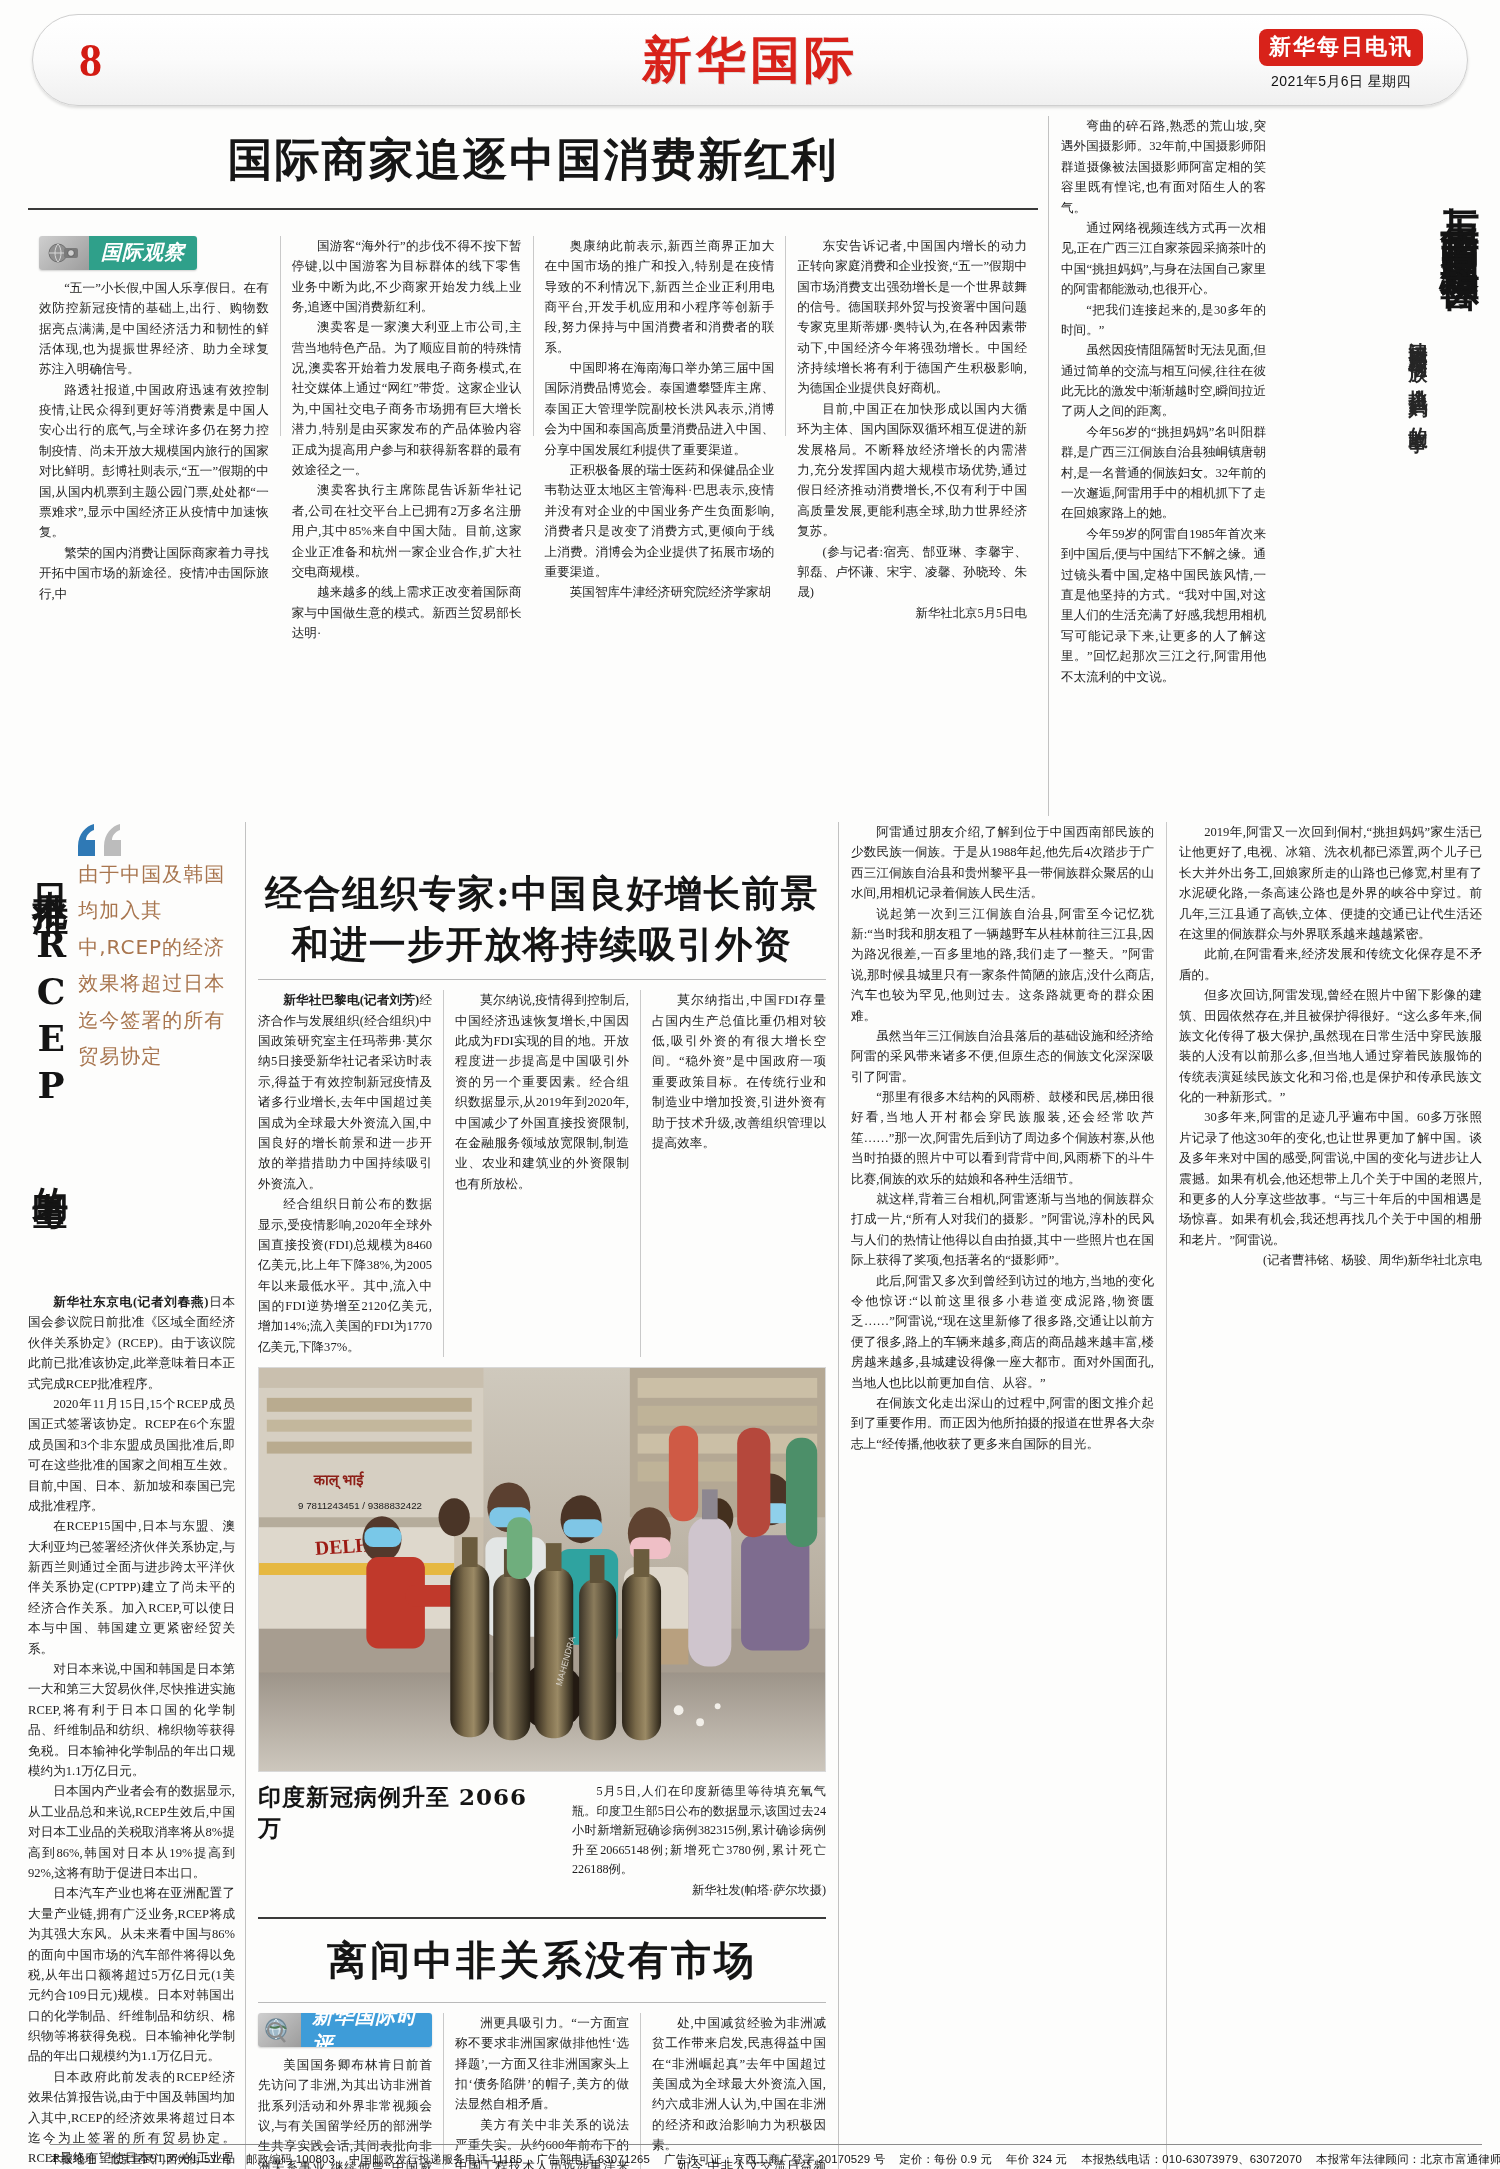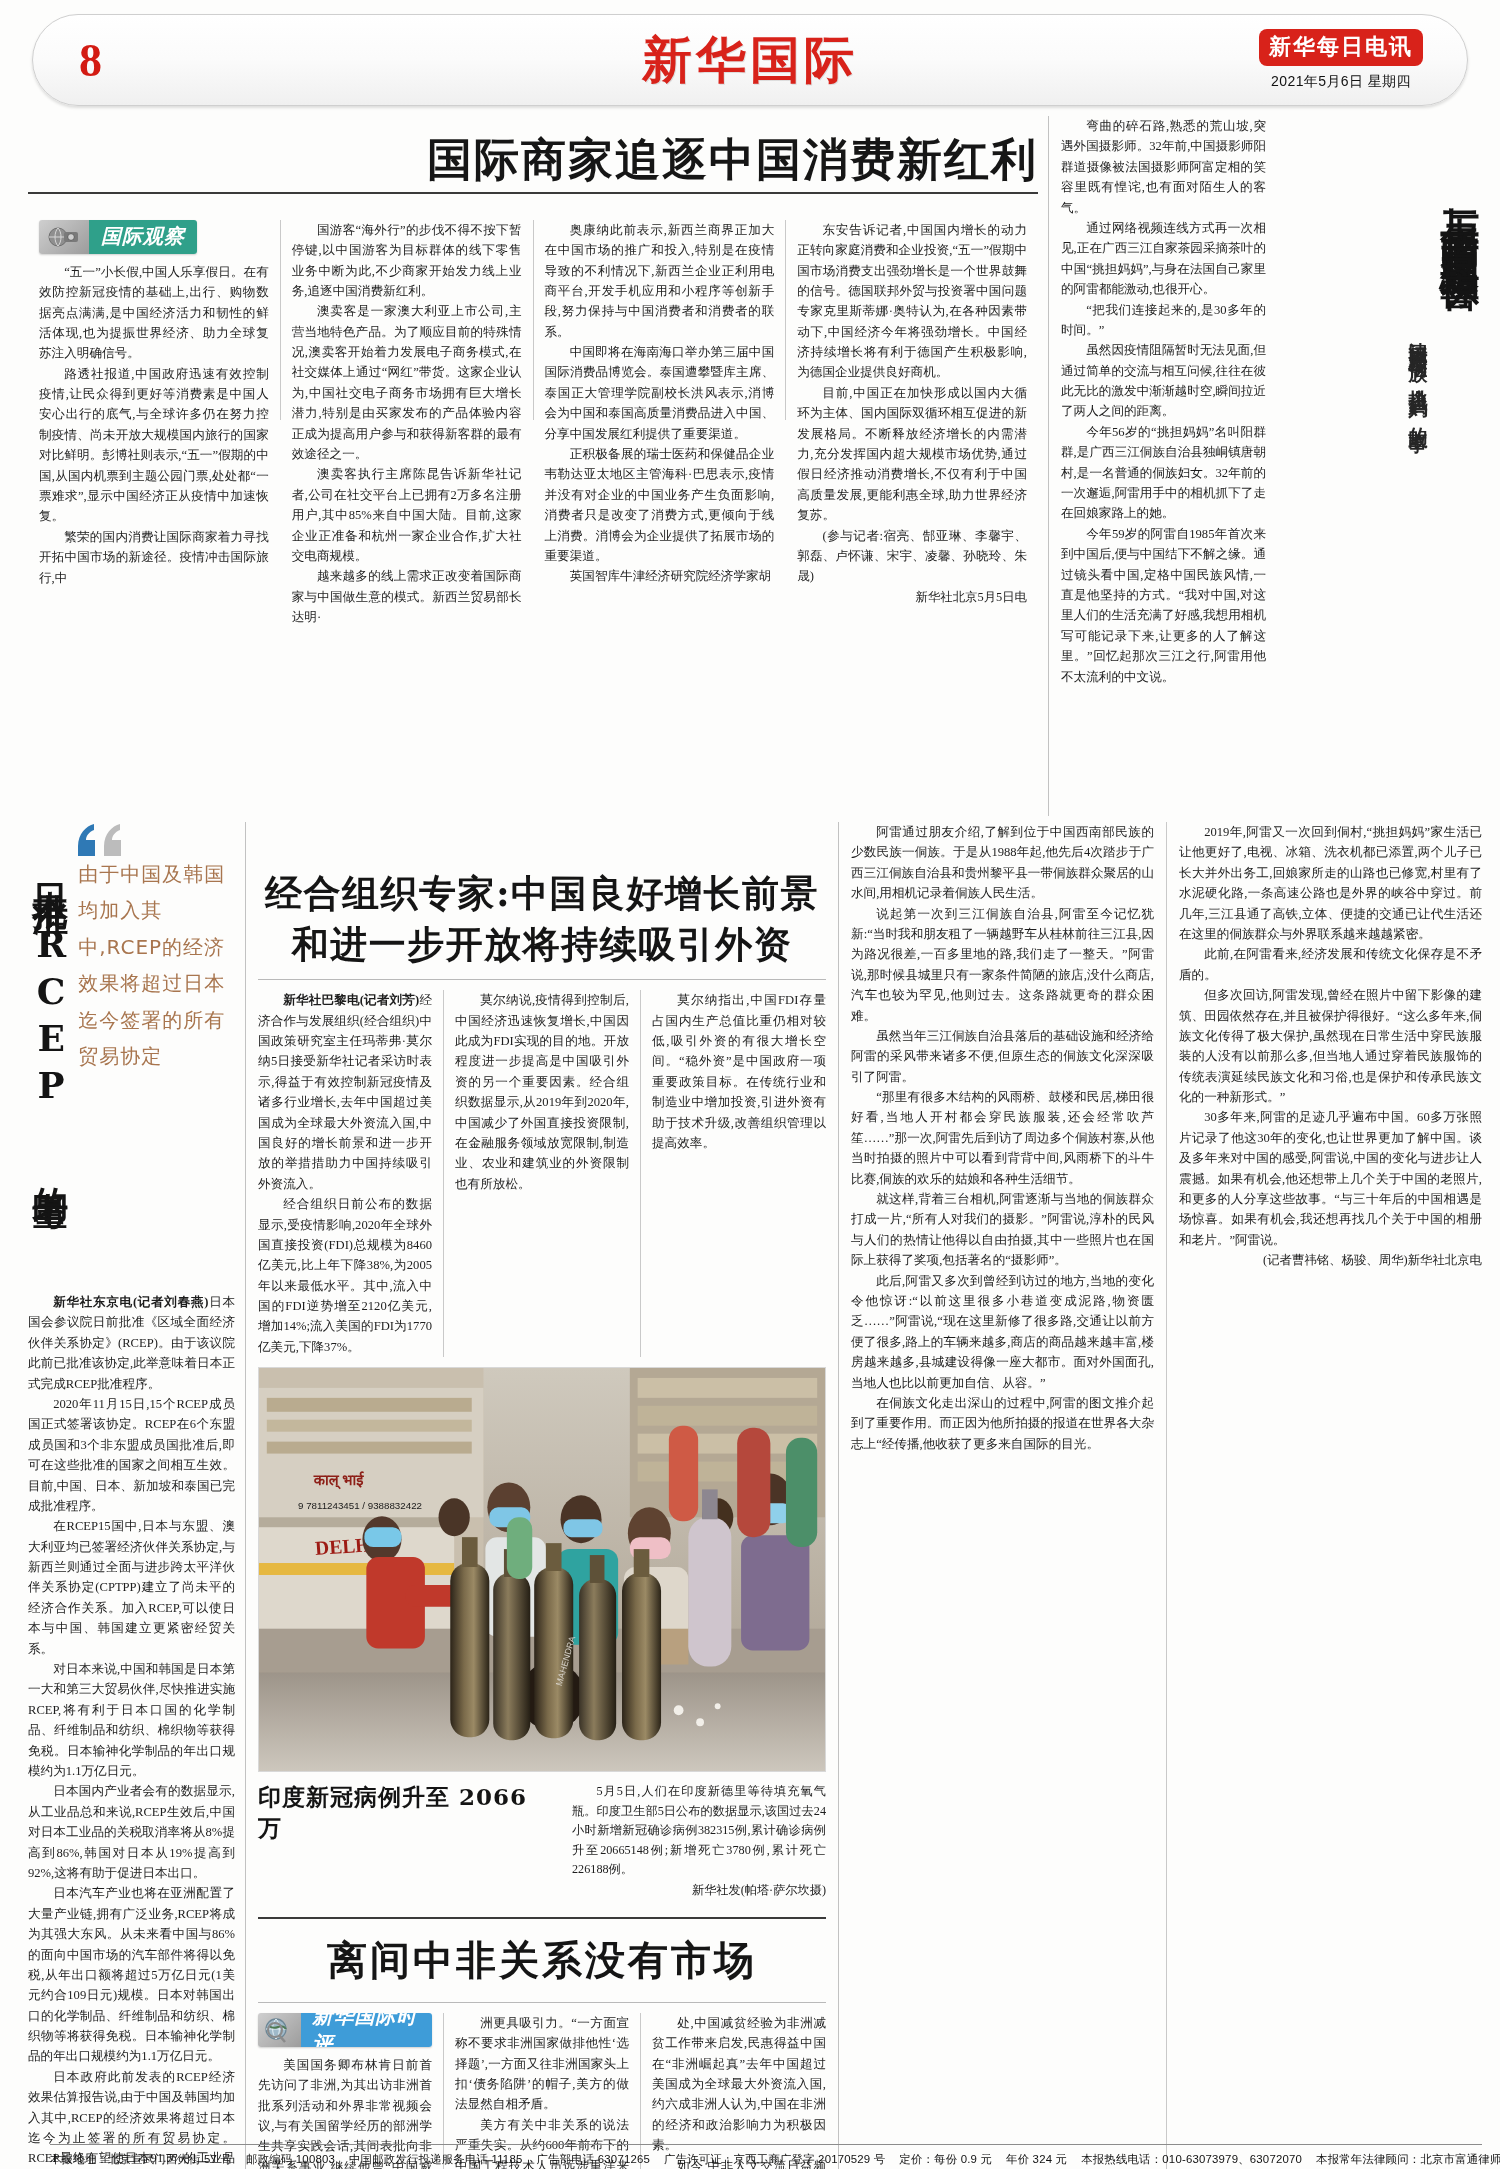--- a/index.html
+++ b/index.html
@@ -47,22 +47,22 @@
   .mast-date { font-size:14px; margin-top:7px; color:#111; letter-spacing:.4px;
     font-family:"Liberation Sans",sans-serif; }
 
   
   .col-text { font-size:12.6px; line-height:1.62; text-align:justify; color:#1d1d1d; }
   .col-text p { margin:0; text-indent:2em; }
   .hr-thin { border:0; border-top:1px solid #b9b9b9; margin:8px 0; }
 
   
   .lead-hl {
-    text-align:right; font-size:45px; font-weight:bold; letter-spacing:2px;
-    font-family:"DejaVu Serif",serif; color:#161616; margin:18px 0 6px 0;
+    text-align:center; font-size:45px; font-weight:bold; letter-spacing:2px;
+    font-family:"DejaVu Serif",serif; color:#161616; margin:18px 0 22px 0;
     line-height:1.15;
   }
 
   
   .badge {
     display:inline-flex; align-items:center; height:34px;
     border-radius:3px; overflow:hidden; box-shadow:0 1px 2px rgba(0,0,0,.18);
   }
   .badge .globe {
     width:50px; height:34px;

